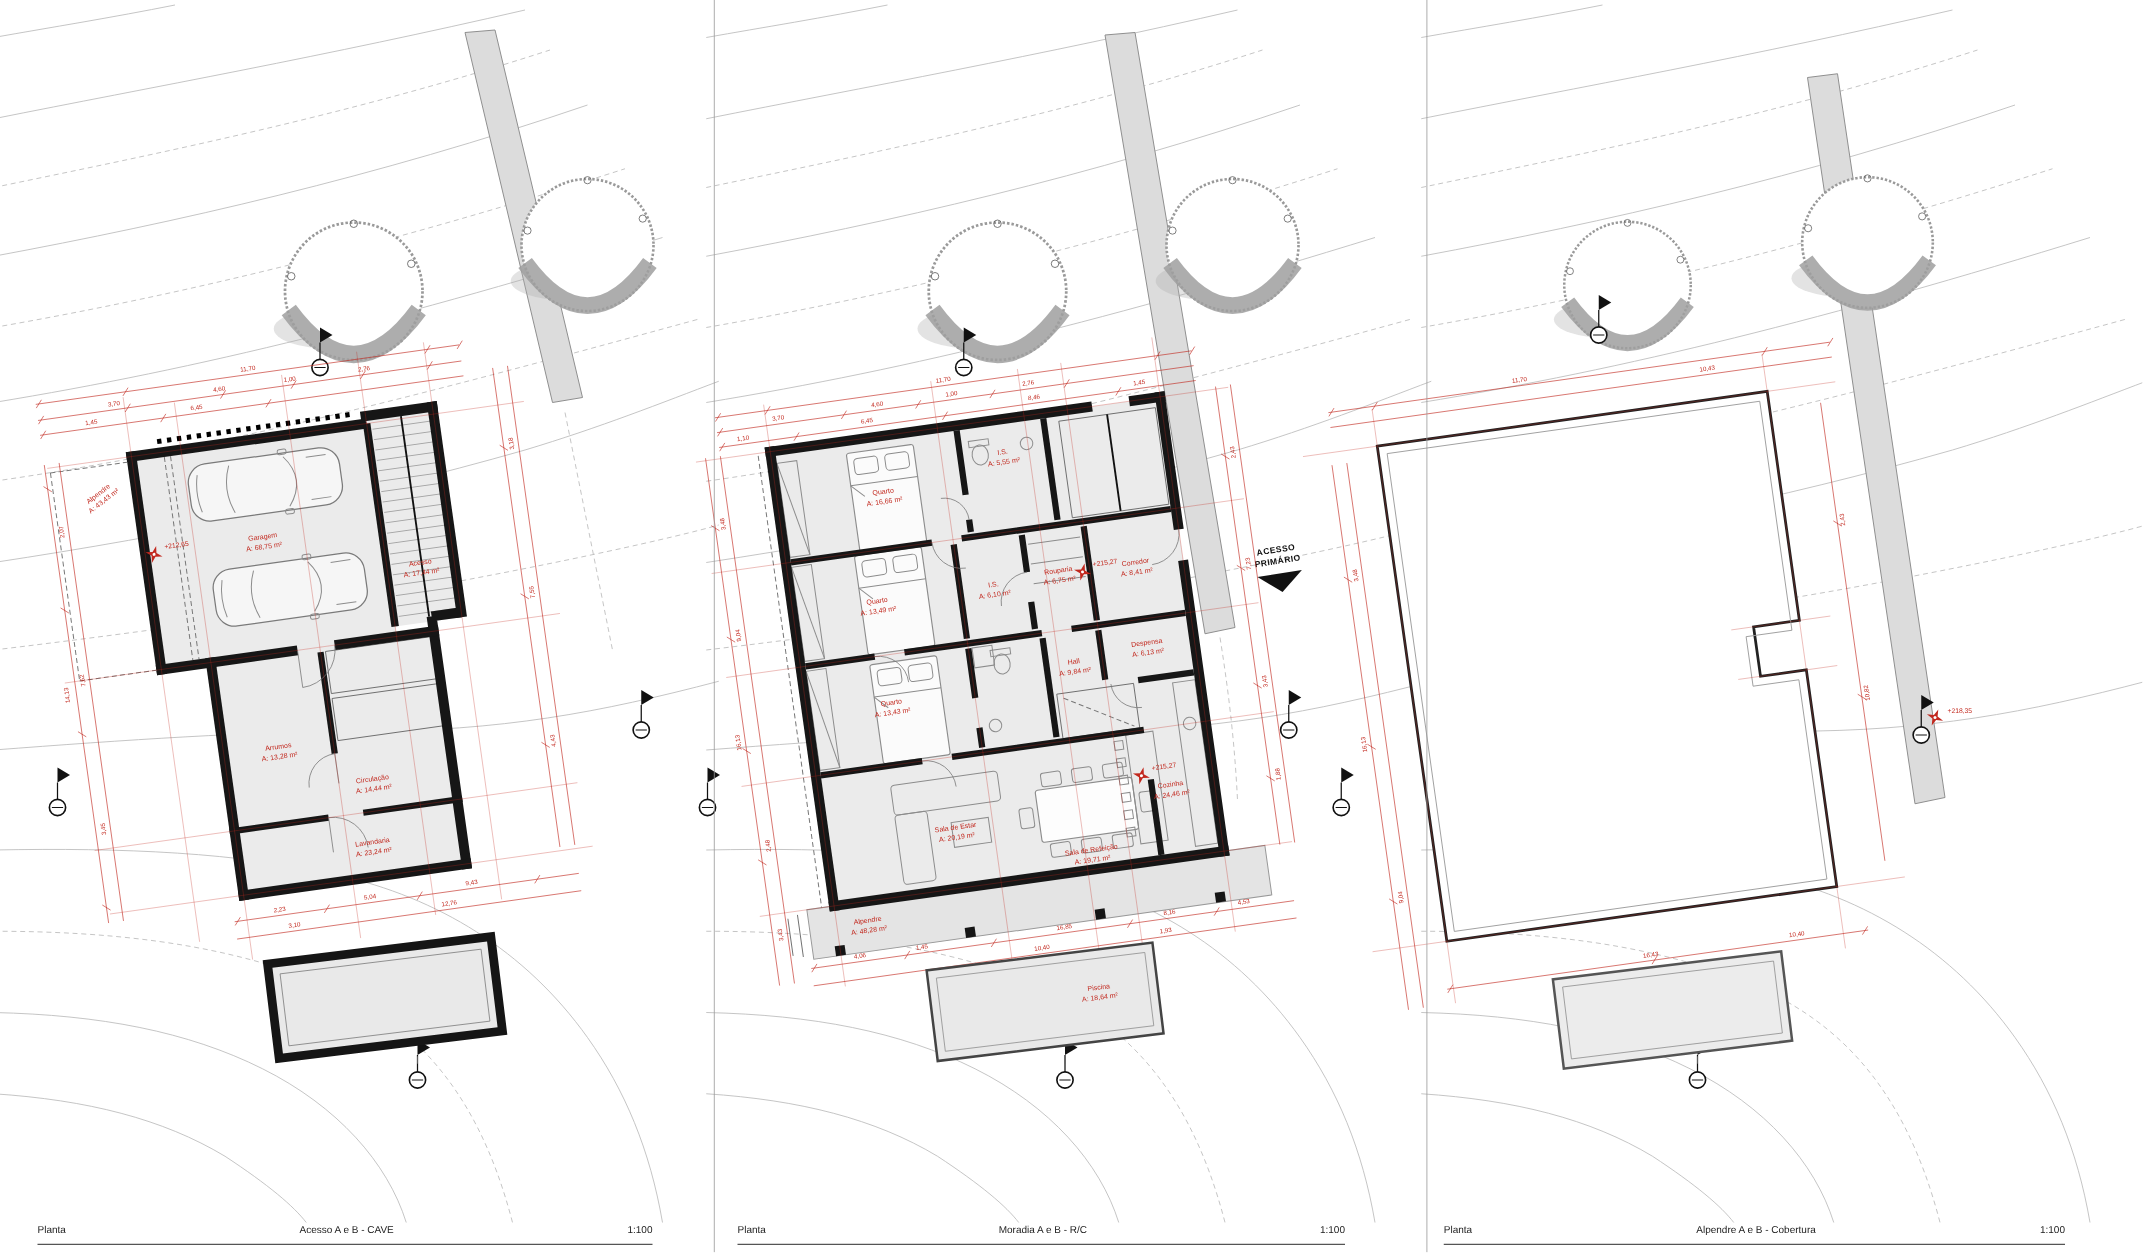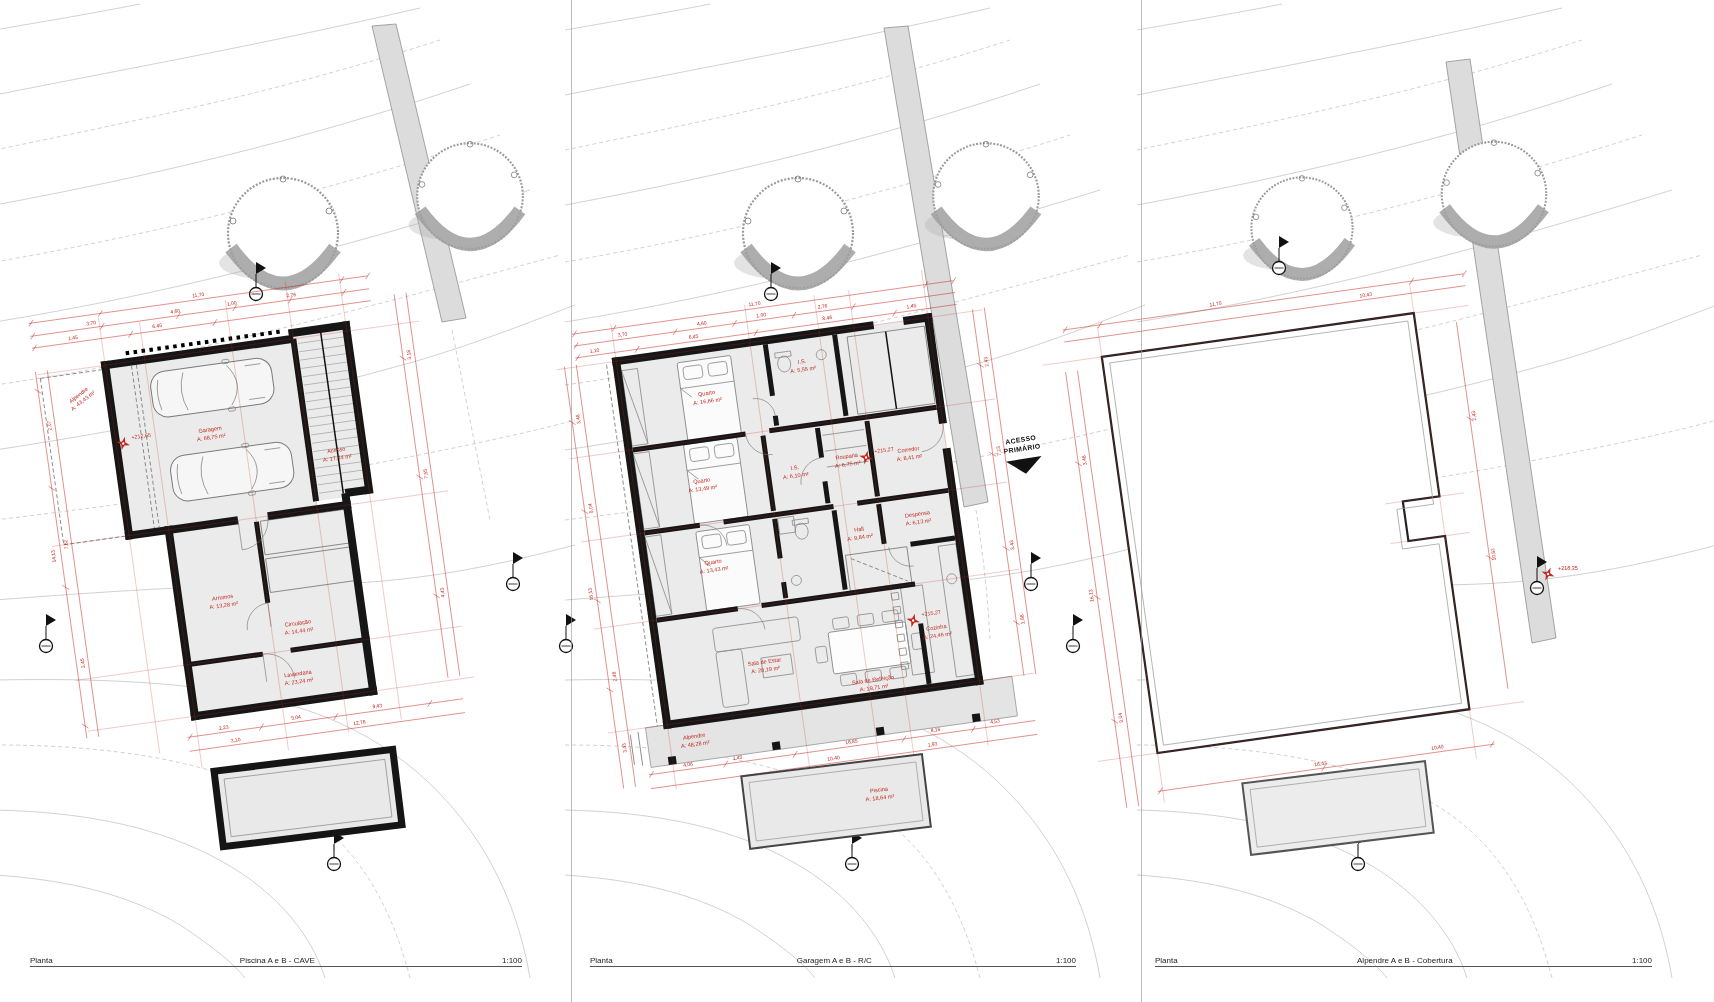--- a/index.html
+++ b/index.html
@@ -18,22 +18,22 @@
   .door{stroke:#777;stroke-width:.6;fill:none;}
   .dashl{stroke:#777;stroke-width:.8;stroke-dasharray:4 2.5;fill:none;}
   .rln{stroke:#c2281e;stroke-width:.6;fill:none;opacity:.8;}
   .grid{stroke:#c2281e;stroke-width:.55;fill:none;opacity:.42;}
   text{font-family:"Liberation Sans",sans-serif;}
   .rl{font-size:5.6px;fill:#c2281e;text-anchor:middle;}
   .dim{font-size:5px;fill:#c2281e;text-anchor:middle;}
   .lvl{font-size:5.4px;fill:#c2281e;text-anchor:start;}
   .acc{font-size:6.8px;font-weight:bold;fill:#111;text-anchor:middle;letter-spacing:.4px;}
   
-  .footer{position:absolute;top:950px;height:15px;border-bottom:1px solid #555;
-          display:flex;align-items:flex-end;font-size:8px;color:#222;padding-bottom:1px;}
+  .footer{position:absolute;top:979px;height:15px;border-bottom:1px solid #555;
+          display:flex;align-items:flex-start;font-size:8px;color:#222;padding-bottom:1px;}
   .f-type{flex:0 0 auto;}
   .f-title{flex:1;text-align:center;}
   .f-scale{flex:0 0 auto;}
   .vsep{position:absolute;top:0;width:1px;height:1002px;background:#9a9a9a;opacity:.65;}
 </style>
 </head>
 <body>
 
 <div id="sheet">
 
@@ -463,26 +463,26 @@
       <rect x="1253" y="779" width="170" height="58" fill="none" stroke="#999" stroke-width="0.7"></rect>
     </g>
   </g>
 </svg>
 
 <div class="vsep" style="left:571px"></div>
 <div class="vsep" style="left:1141px"></div>
 
 <div class="footer" style="left:30px;width:492px">
   <span class="f-type">Planta</span>
-  <span class="f-title">Piscina A e B - CAVE</span>
+  <span class="f-title">Acesso A e B - CAVE</span>
   <span class="f-scale">1:100</span>
 </div>
 <div class="footer" style="left:590px;width:486px">
   <span class="f-type">Planta</span>
-  <span class="f-title">Garagem A e B - R/C</span>
+  <span class="f-title">Moradia A e B - R/C</span>
   <span class="f-scale">1:100</span>
 </div>
 <div class="footer" style="left:1155px;width:497px">
   <span class="f-type">Planta</span>
   <span class="f-title">Alpendre A e B - Cobertura</span>
   <span class="f-scale">1:100</span>
 </div>
 
 </div>
 

